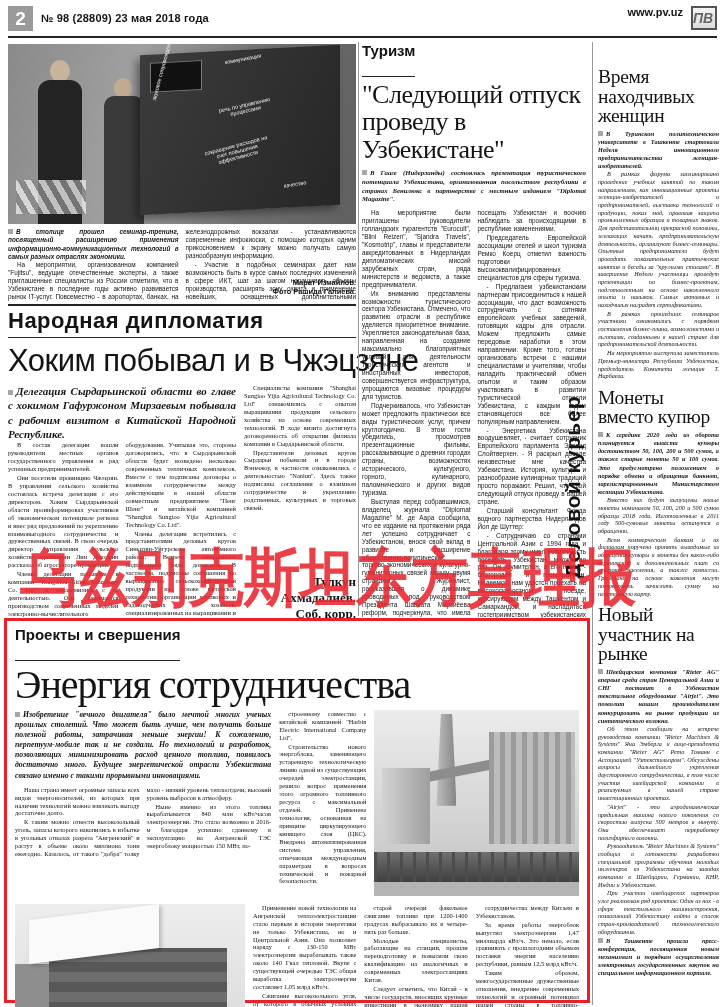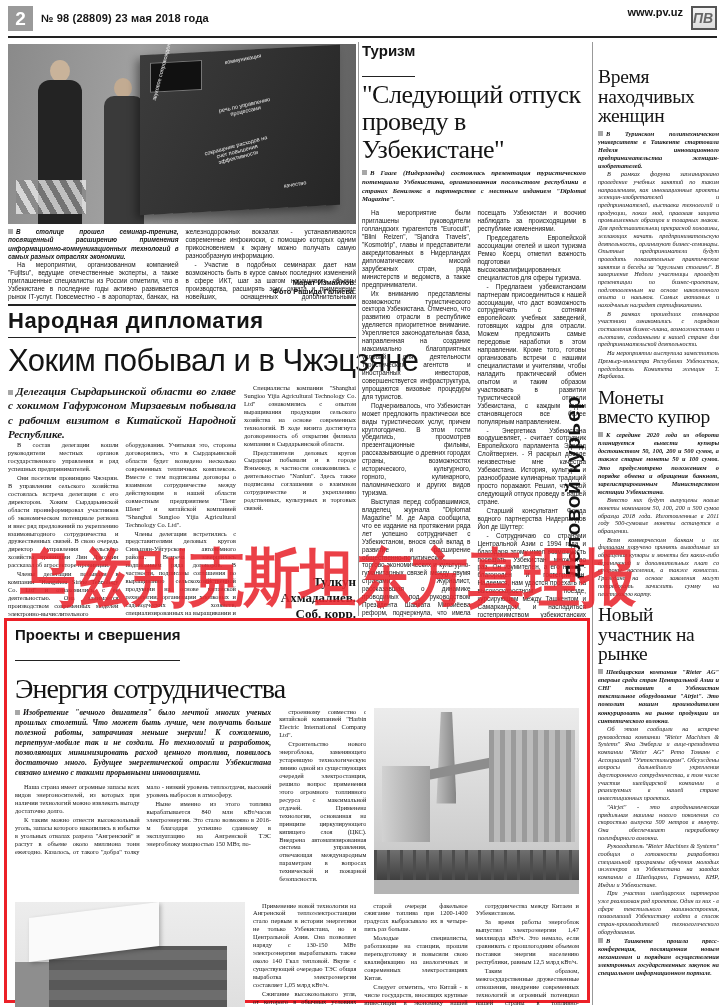--- a/index.html
+++ b/index.html
@@ -75,22 +75,22 @@
           font-weight:bold;font-size:21px;letter-spacing:1px;text-align:center;white-space:nowrap}
   
   .rcol{position:absolute;left:598px;top:59px;width:121px;height:963px;overflow:hidden}
   .r-art h2{font-family:"Liberation Serif",serif;font-weight:normal;font-size:19.5px;
             line-height:1.0;margin:8px 0 4px;letter-spacing:-.3px}
   .r-art .lede{font-size:6.3px}
   .r-art .body p{font-size:6.2px;font-family:"Liberation Serif",serif;font-style:italic}
   
   .projects{position:absolute;left:4px;top:618px;width:586px;height:385px;border:3.5px solid #ec2028;
             background:#fff;padding:5px 8px;z-index:30}
-  .proj-head{font-family:"Liberation Serif",serif;font-weight:normal;font-size:28px;
-             letter-spacing:-1px;line-height:1.02;margin:14px 0 4px}
+  .proj-head{font-family:"Liberation Serif",serif;font-weight:normal;font-size:40px;
+             letter-spacing:-1px;line-height:1.02;margin:4px 0 4px}
   .proj-row1{display:flex;gap:8px}
   .proj-leftcol{width:258px}
   .proj-leftcol .lede{font-size:7.8px;line-height:1.3;margin-bottom:5px}
   .proj-leftcol .cols2{height:92px;overflow:hidden}
   .proj-mid{width:88px;height:188px;overflow:hidden}
   .pp-photo{position:relative;width:206px;height:186px;overflow:hidden;
             background:linear-gradient(#ececec,#cfcfcf 70%,#bdbdbd)}
   .pp-chimney{position:absolute;left:62px;top:4px;width:20px;height:92px;
               background:linear-gradient(90deg,#c0c0c0,#858585);
               clip-path:polygon(22% 0,78% 0,100% 100%,0 100%)}

